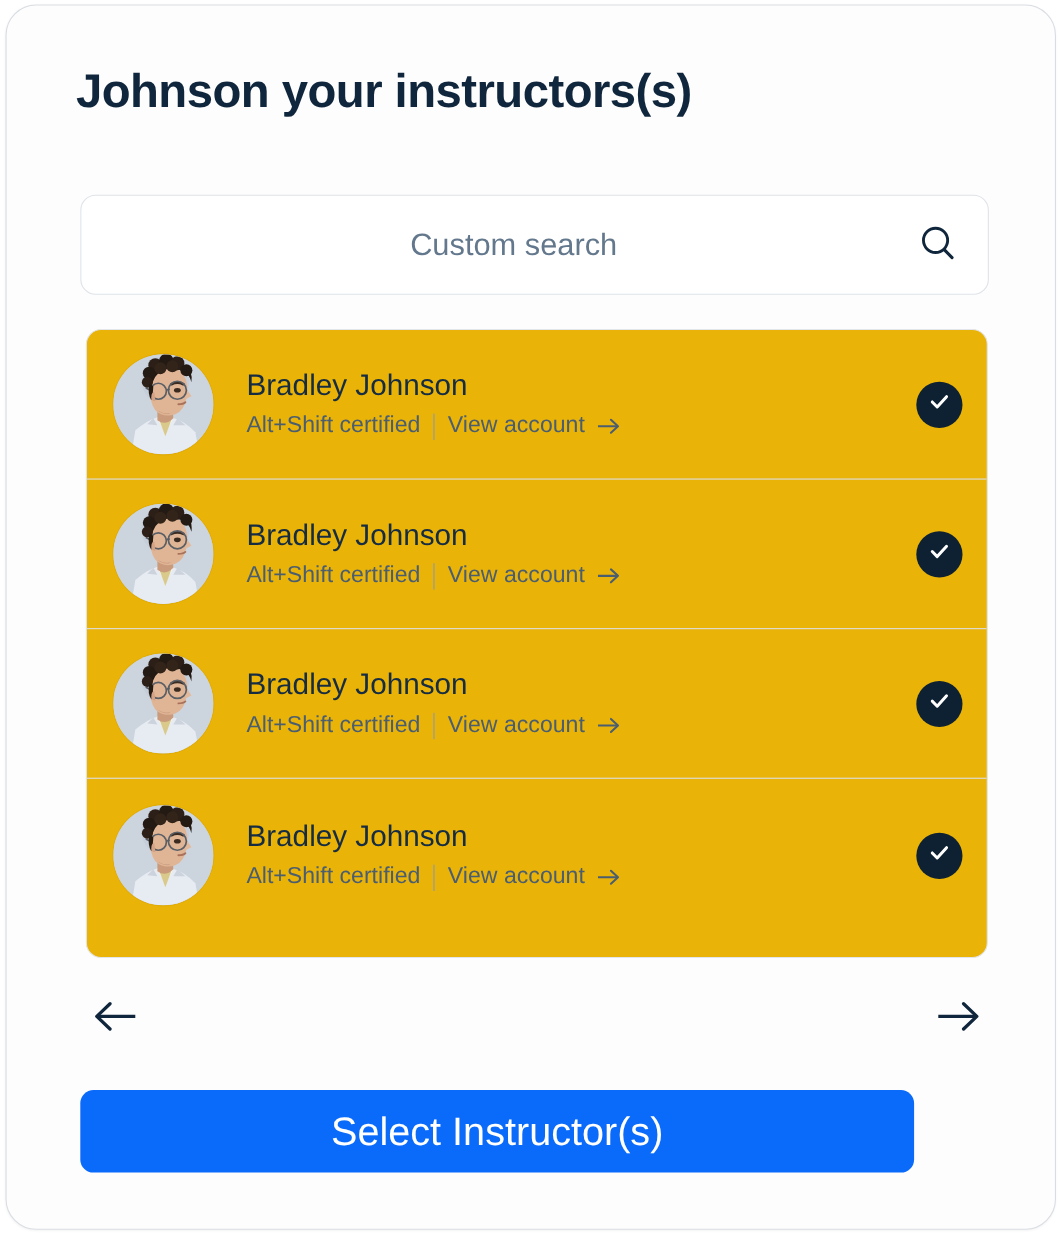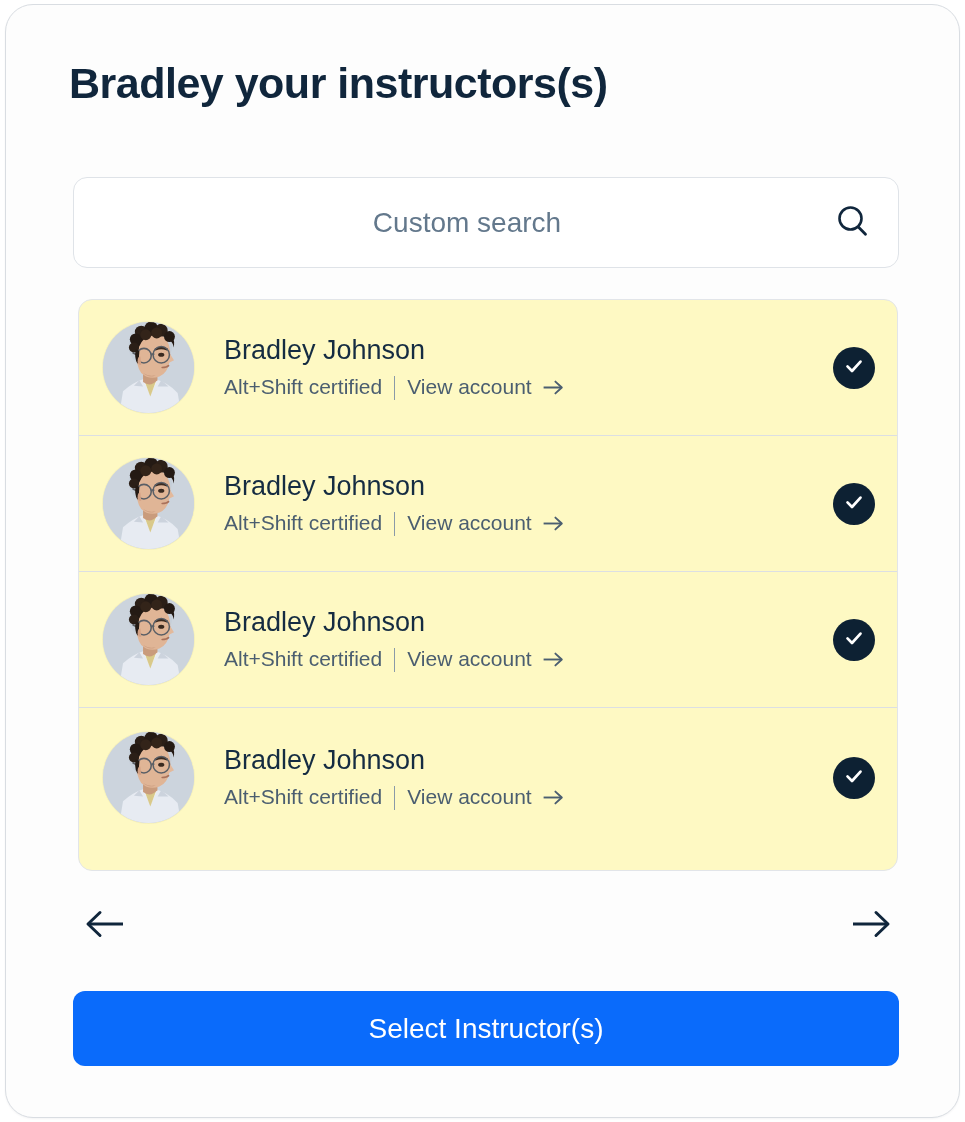--- a/index.html
+++ b/index.html
@@ -86,21 +86,21 @@
   }
 
   
   .list {
     position: absolute;
     left: 72px;
     top: 294px;
     width: 820px;
     height: 572px;
     box-sizing: border-box;
-    background: #fef9c3;
+    background: #eab308;
     border: 1px solid #e2e5e9;
     border-radius: 14px;
     overflow: hidden;
   }
   .row {
     position: relative;
     height: 136px;
     display: flex;
     align-items: center;
     padding: 0 22px 0 24px;
@@ -196,28 +196,28 @@
     font-size: 27px;
     color: #152c42;
     white-space: nowrap;
   }
 
   
   .primary-btn {
     position: absolute;
     left: 67px;
     top: 986px;
-    width: 826px;
+    width: 758px;
     height: 75px;
     background: #0a6bfb;
     border: none;
     border-radius: 12px;
     color: #ffffff;
     font-family: "Liberation Sans", sans-serif;
-    font-size: 28px;
+    font-size: 36px;
     cursor: pointer;
     display: flex;
     align-items: center;
     justify-content: center;
   }
 </style>
 </head>
 <body>
 
 <svg width="0" height="0" style="position:absolute">
@@ -264,21 +264,21 @@
       <path d="M36 30 Q34 40 38 46 Q40 38 40 32 Z" fill="#241a14"></path>
 
       <path d="M41 38 Q38 38 38 43 Q38 47 42 47 Z" fill="#d3a184"></path>
     </symbol>
   </defs>
 </svg>
 
 <div id="screen">
   <div class="card">
 
-    <div class="page-title">Bradley your instructors(s)</div>
+    <div class="page-title">Johnson your instructors(s)</div>
 
     <div class="search-wrap">
       <input class="search-input" type="text" placeholder="Custom search" style="">
       <button class="search-icon-btn">
         <span>
           <svg width="36" height="36" viewBox="0 0 36 36" fill="none">
             <circle cx="15.5" cy="15.5" r="11" stroke="#10263c" stroke-width="2.6"></circle>
             <line x1="23.6" y1="24.2" x2="30.5" y2="31.2" stroke="#10263c" stroke-width="2.8" stroke-linecap="round"></line>
           </svg>
         </span>

